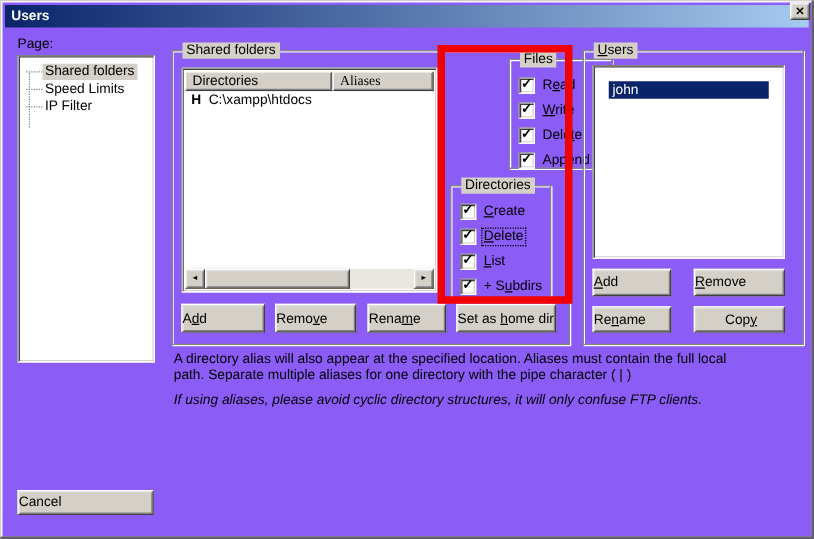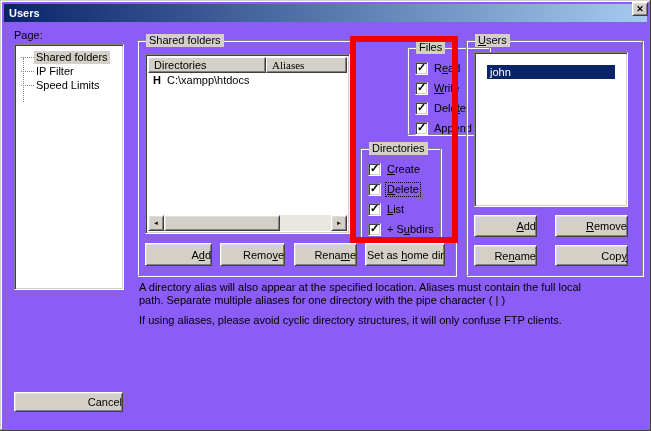--- a/index.html
+++ b/index.html
@@ -39,21 +39,21 @@
   .group {
     position: absolute; border: 1px solid #868686;
     box-shadow: 1px 1px 0 #ffffff, inset 1px 1px 0 #ffffff;
   }
   .legend {
     position: absolute; top: -7px; left: 8px; background: #d4d0c8;
     padding: 0 3px; line-height: 13px; white-space: nowrap;
   }
 
   .btn {
-    position: absolute; display: flex; align-items: center; justify-content: flex-end;
+    position: absolute; display: flex; align-items: center; justify-content: flex-start;
     background: #d4d0c8; border: 1px solid;
     border-color: #ffffff #404040 #404040 #ffffff;
     box-shadow: inset 1px 1px 0 #dfdfdf, inset -1px -1px 0 #808080;
     cursor: default; white-space: pre;
   }
   .btn.default {
     box-shadow: inset 1px 1px 0 #dfdfdf, inset -1px -1px 0 #808080, 0 0 0 1px #000;
   }
 
   .pagelabel { position: absolute; left: 14px; top: 29px; }
@@ -98,21 +98,21 @@
   .redrect {
     position: absolute; left: 350px; top: 36px; width: 108px; height: 207px;
     border: 6px solid #f20000; z-index: 50; pointer-events: none;
   }
 
   .userslist { position: absolute; left: 474px; top: 52px; width: 154px; height: 155px; padding: 12px; }
   .user-item { height: 14px; line-height: 14px; padding-left: 3px; }
   .user-item.sel { background: #0a246a; color: #fff; }
 
   .helptext { position: absolute; left: 139px; top: 281px; width: 508px; line-height: 13px; }
-  .helptext .p2 { margin-top: 7px; }
+  .helptext .p2 { margin-top: 7px; font-style: italic; }
 
   u { text-decoration: underline; }
 </style>
 </head>
 <body>
 
 <div class="window">
 
   <div class="titlebar">
     <span class="title">Users</span>
@@ -124,25 +124,25 @@
   <div class="pagelabel">Page:</div>
 
   <div class="pagelist sunken">
     <div class="vline"></div>
     <div class="titem">
       <span class="tconn"></span>
       <span class="tlabel sel">Shared folders</span>
     </div>
     <div class="titem">
       <span class="tconn"></span>
-      <span class="tlabel">IP Filter</span>
+      <span class="tlabel">Speed Limits</span>
     </div>
     <div class="titem">
       <span class="tconn"></span>
-      <span class="tlabel">Speed Limits</span>
+      <span class="tlabel">IP Filter</span>
     </div>
   </div>
 
   <div class="group" style="left:137px; top:40px; width:319px; height:236px;">
     <span class="legend">Shared folders</span>
   </div>
 
   <div class="listview sunken">
     <div class="lv-head">
       <div class="hseg c1">Directories</div>

